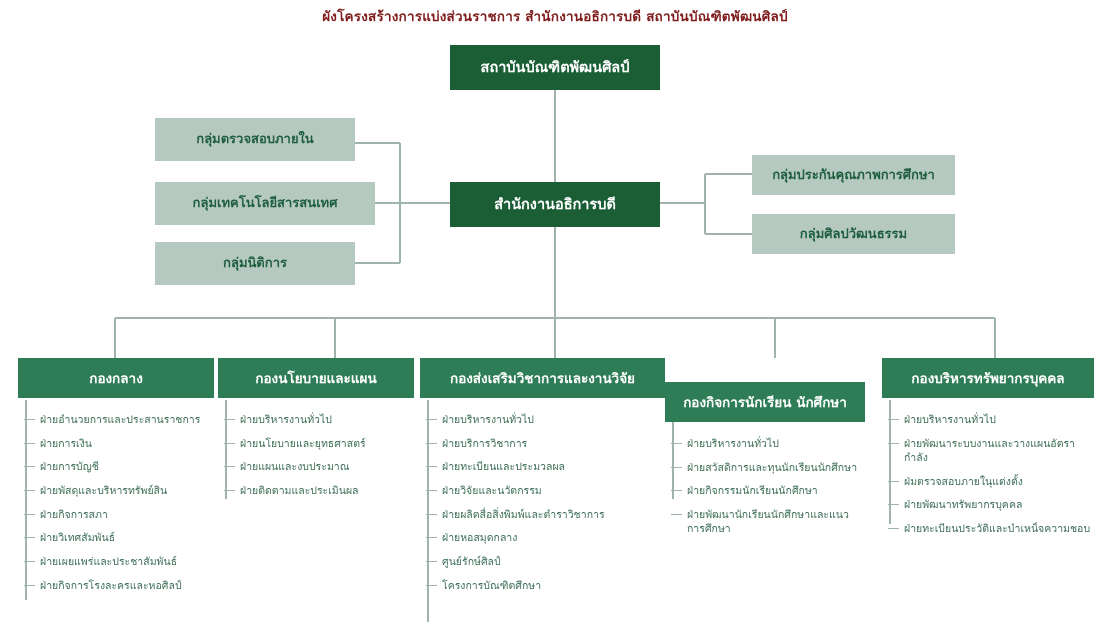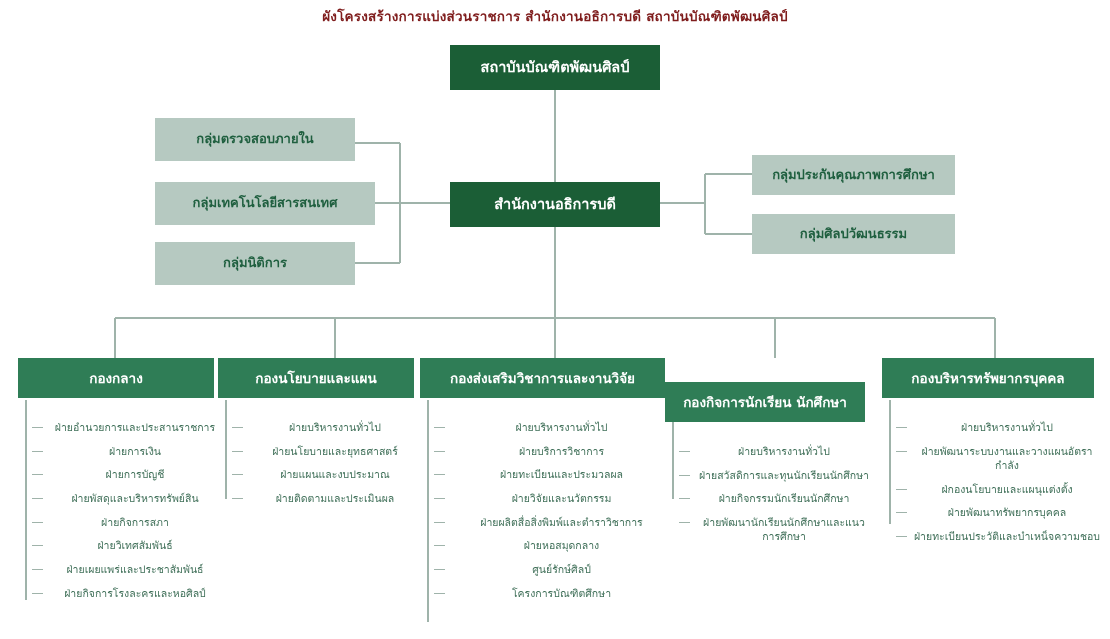--- a/index.html
+++ b/index.html
@@ -70,24 +70,23 @@
     font-size: 13.5px;
     font-weight: bold;
   }
   .division {
     position: absolute;
   }
   .div-list {
     position: absolute;
     left: 0;
     top: 0;
-    margin: 8px;
+    margin: 0;
     padding: 0;
     list-style: none;
-    text-align: center;
   }
   .div-item {
     position: relative;
     font-size: 10.5px;
     color: #3f6f58;
     line-height: 1.35;
     padding-left: 22px;
     margin-bottom: 9.5px;
     white-space: normal;
   }
@@ -200,19 +199,19 @@
       <li class="div-item"><span class="tick"></span><span>ฝ่ายกิจกรรมนักเรียนนักศึกษา</span></li>
       <li class="div-item"><span class="tick"></span><span>ฝ่ายพัฒนานักเรียนนักศึกษาและแนวการศึกษา</span></li>
     </ul>
   </div>
 
   <div class="division" style="left:882px; top:358px; width:212px;">
     <div class="node node-div" style="position:relative; left:0; top:0; width:212px; height:40px;">กองบริหารทรัพยากรบุคคล</div>
     <ul class="div-list" style="position:relative; top:14px; width:212px;">
       <li class="div-item"><span class="tick"></span><span>ฝ่ายบริหารงานทั่วไป</span></li>
       <li class="div-item"><span class="tick"></span><span>ฝ่ายพัฒนาระบบงานและวางแผนอัตรากำลัง</span></li>
-      <li class="div-item"><span class="tick"></span><span>ฝ่กองนโยบายและแผนุแต่งตั้ง</span></li>
+      <li class="div-item"><span class="tick"></span><span>ฝ่มตรวจสอบภายในุแต่งตั้ง</span></li>
       <li class="div-item"><span class="tick"></span><span>ฝ่ายพัฒนาทรัพยากรบุคคล</span></li>
       <li class="div-item"><span class="tick"></span><span>ฝ่ายทะเบียนประวัติและบำเหน็จความชอบ</span></li>
     </ul>
   </div>
 
 </div>
 
 </body></html>

